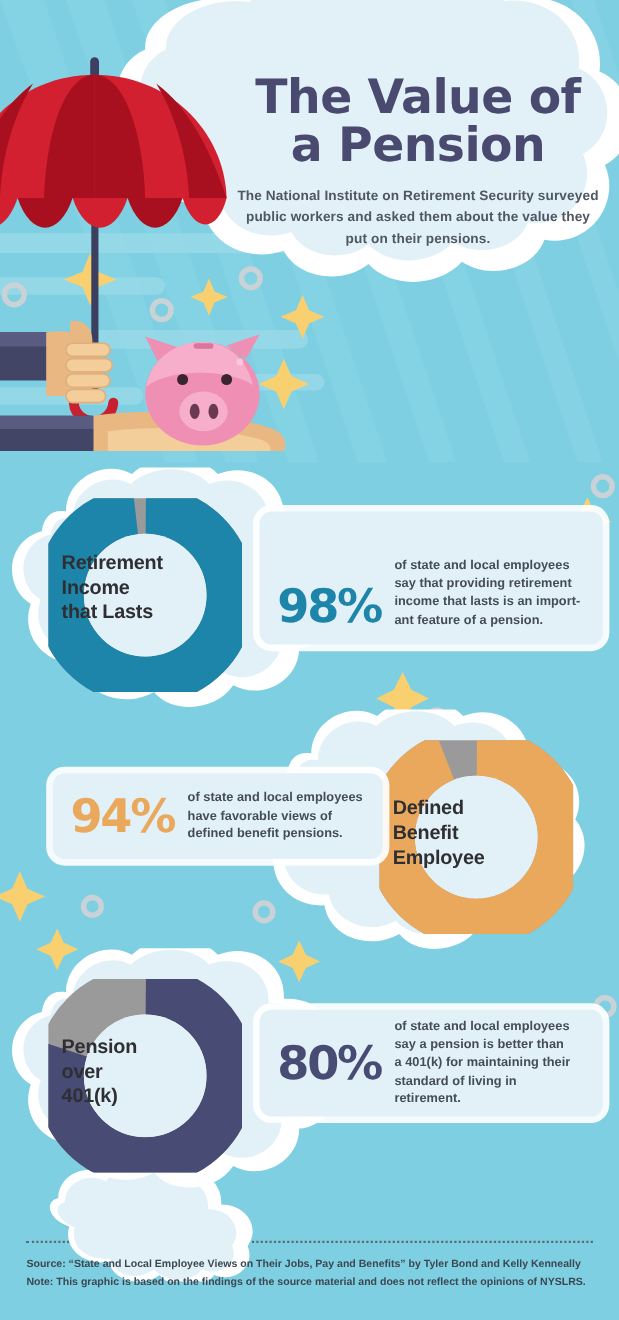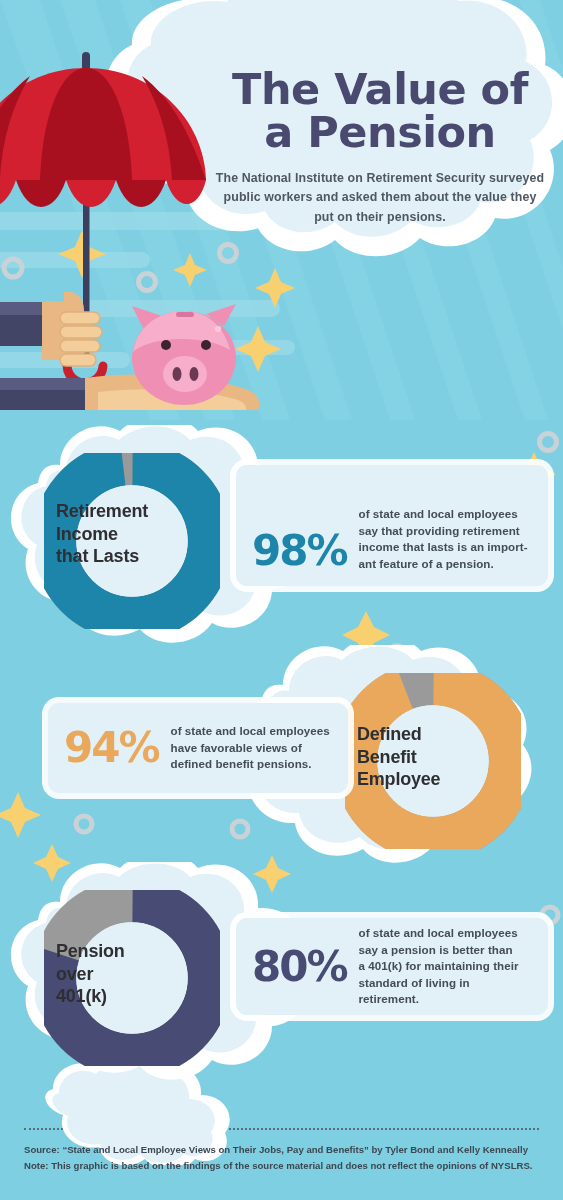--- a/index.html
+++ b/index.html
@@ -330,21 +330,21 @@
       <circle class="ring-main" cx="18" cy="18" r="15.91549" fill="transparent" stroke="#eaa85c" stroke-width="9" stroke-dasharray="94 6" stroke-dashoffset="25"></circle>
       <circle cx="18" cy="18" r="11.4" fill="#e2f1f7"></circle>
     </svg>
 
     <div class="donut-label" style="left:357px; top:78px; width:152px;">
       <div>Defined</div>
       <div>Benefit</div>
       <div>Employee</div>
     </div>
 
-    <div class="callout" style="left:48px; top:58px; width:300px; height:90px;">
+    <div class="callout" style="left:48px; top:58px; width:300px; height:78px;">
       <div class="pct" style="color:#eaa85c;">94%</div>
       <div class="pct-copy">
         <div>of state and local employees</div>
         <div>have favorable views of</div>
         <div>defined benefit pensions.</div>
       </div>
     </div>
   </div>
 
   <div class="stat-section" id="sec3">

